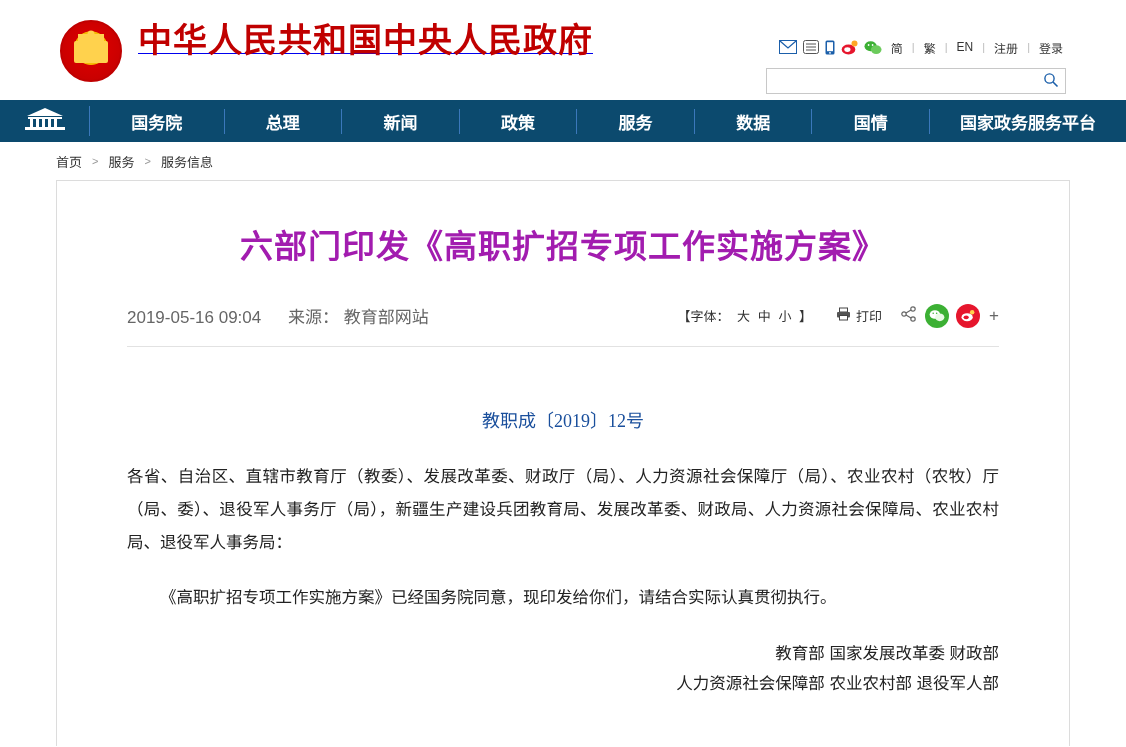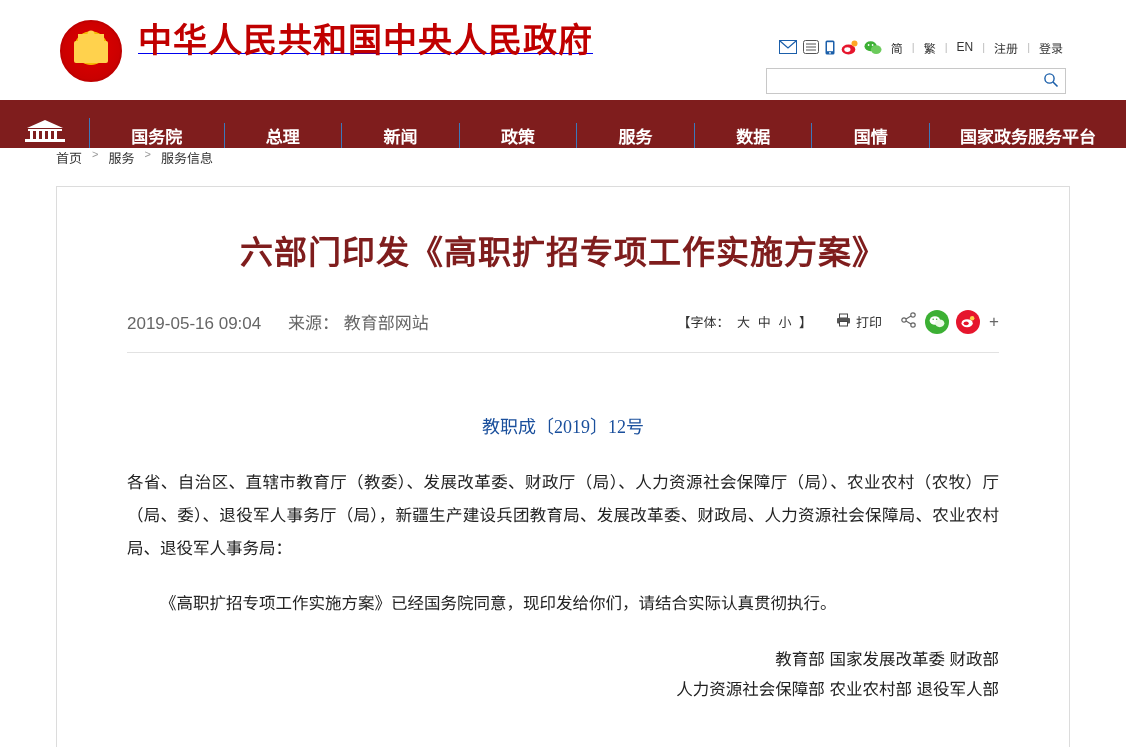--- a/index.html
+++ b/index.html
@@ -114,24 +114,24 @@
     width: 20px; height: 18px;
     background: transparent;
     border: 0;
     cursor: pointer;
     padding: 0;
   }
 
   
   .main-nav {
     width: 1126px;
-    height: 48px;
-    background: #7f1d1d;
-    display: flex;
-    align-items: flex-end;
+    height: 42px;
+    background: #0c4a6e;
+    display: flex;
+    align-items: center;
   }
   .nav-home {
     width: 90px;
     display: flex; align-items: center; justify-content: center;
     border-right: 1px solid #3b78bb;
   }
   .nav-item {
     flex: 1 1 auto;
     display: flex; align-items: center; justify-content: center;
     color: #ffffff;
@@ -142,21 +142,21 @@
     white-space: nowrap;
     padding: 0 6px;
   }
   .nav-item:last-child { border-right: 0; flex: 0 0 196px; }
 
   
   .breadcrumb {
     width: 1126px;
     height: 38px;
     display: flex;
-    align-items: flex-start;
+    align-items: center;
     padding-left: 56px;
     font-size: 13px;
     color: #333;
     background: #fff;
   }
   .breadcrumb a { color: #333; text-decoration: none; }
   .crumb-sep { color: #999; margin: 0 10px; font-size: 11px; }
 
   
   .content-frame {
@@ -167,21 +167,21 @@
     background: #fff;
     min-height: 566px;
     padding: 0 0 10px 0;
   }
   .article {
     padding: 0 70px;
   }
   .article-title {
     text-align: center;
     font-size: 33px;
-    color: #7f1d1d;
+    color: #a21caf;
     font-weight: bold;
     line-height: 44px;
     padding: 44px 20px 34px 20px;
     margin: 0;
     letter-spacing: 1px;
   }
   .meta-row {
     display: flex;
     align-items: center;
     justify-content: space-between;

